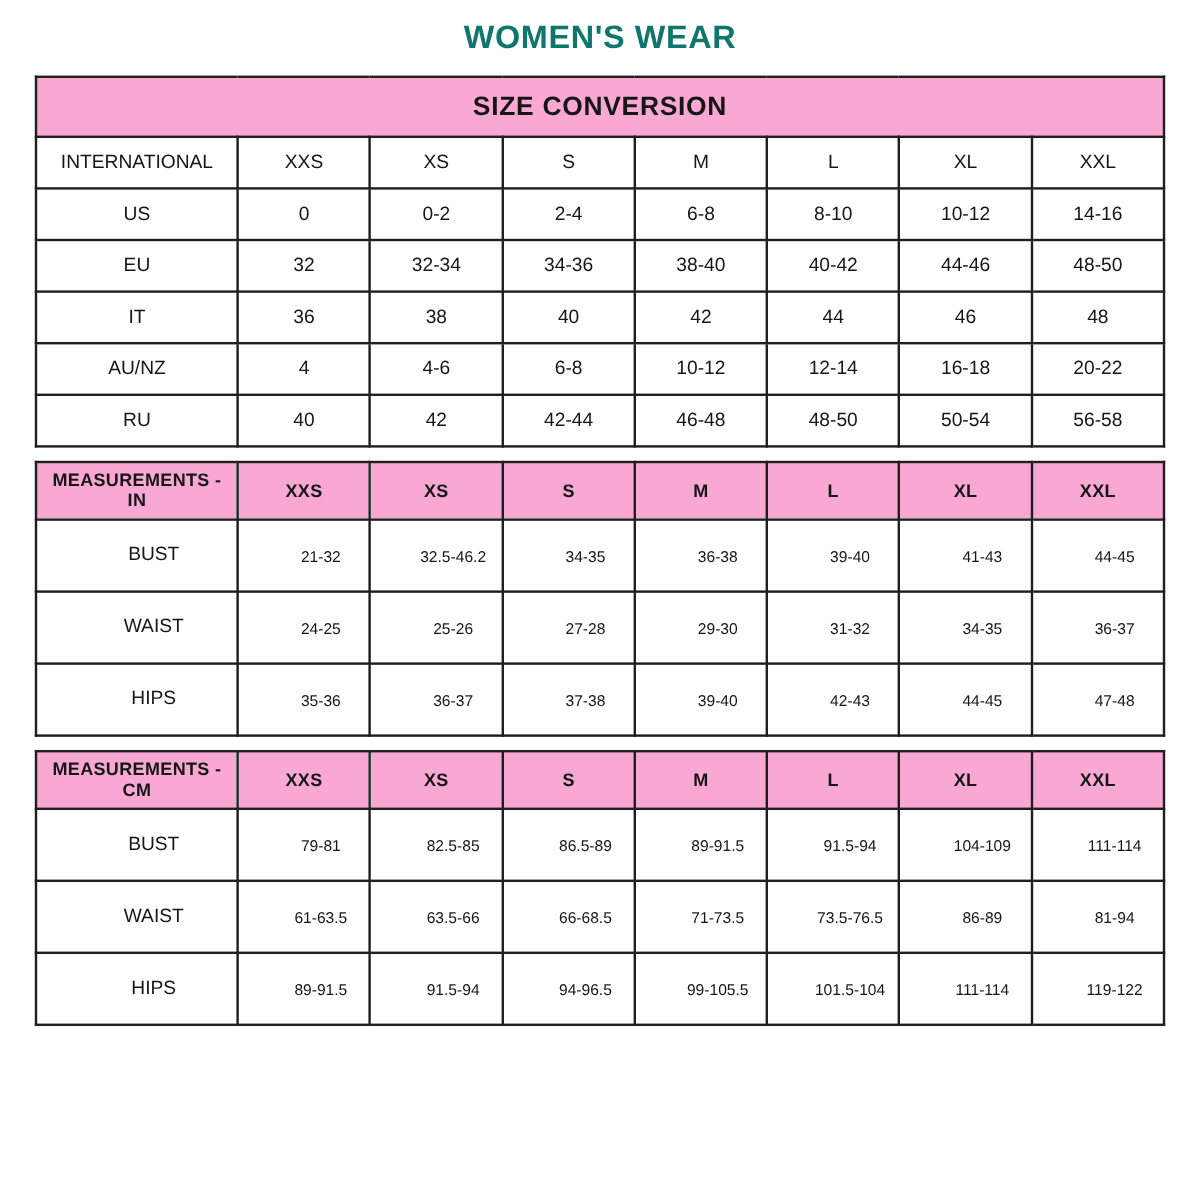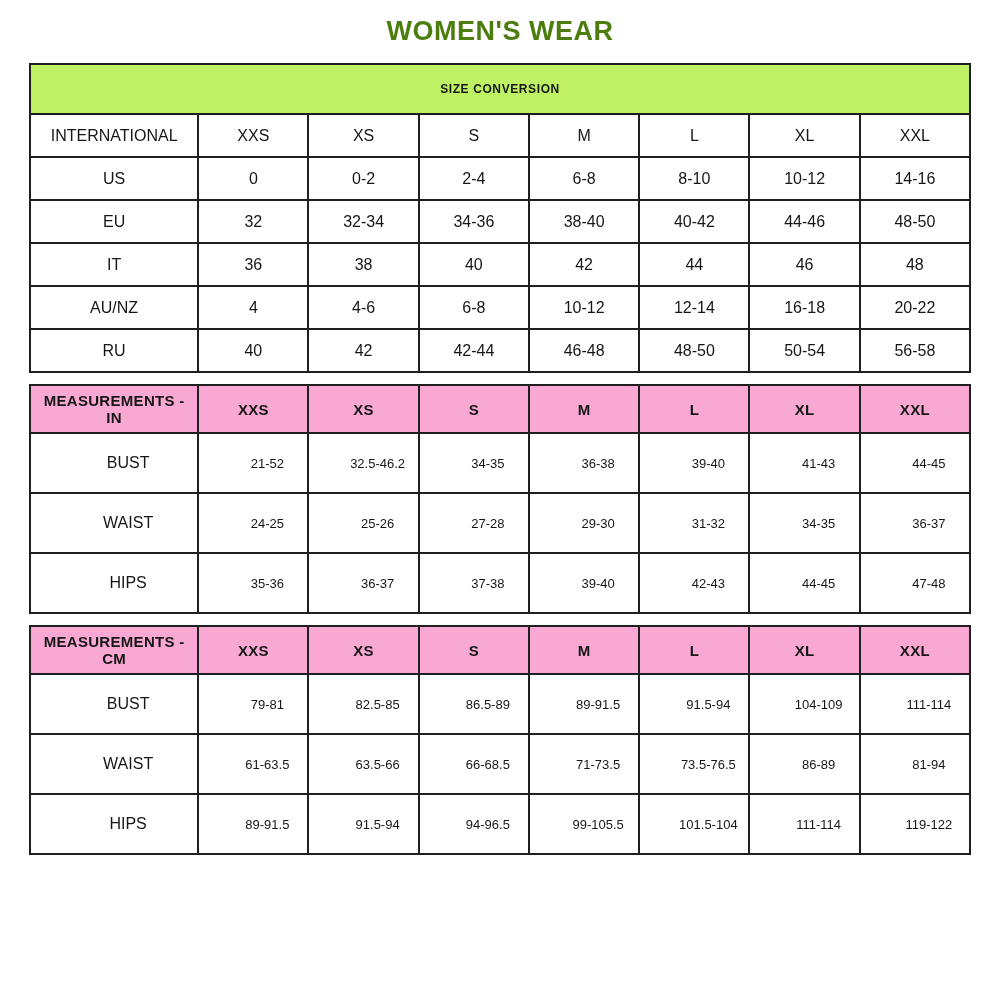--- a/index.html
+++ b/index.html
@@ -5,34 +5,34 @@
   * { box-sizing: border-box; }
   html, body { margin: 0; padding: 0; background: #ffffff; }
   body {
     width: 1000px; height: 1000px;
     font-family: "Liberation Sans", "DejaVu Sans", sans-serif;
     color: #161616;
   }
   .page { padding: 10px 29px 0 29px; }
   .page-title {
     text-align: center; font-weight: 700; font-size: 27px;
-    letter-spacing: 0.5px; margin: 6px 0 16px 0; color: #4d7c0f;
+    letter-spacing: 0.5px; margin: 6px 0 16px 0; color: #0f766e;
   }
   table.grid {
     width: 100%; border-collapse: collapse; table-layout: fixed;
     margin-bottom: 11px;
   }
   .grid td, .grid th {
     border: 2px solid #1f1f1f; text-align: center; vertical-align: middle;
     padding: 0 4px; overflow: hidden;
   }
   col.c0 { width: 17.9%; }
   col.cx { width: 11.73%; }
   tr.banner th {
-    background: #bef264; height: 50px; font-size: 12px;
+    background: #f9a8d4; height: 50px; font-size: 22px;
     font-weight: 700; letter-spacing: 0.6px;
   }
   tr.t1-row td { height: 43px; font-size: 16px; font-weight: 400; }
   tr.hdr-gray td {
     background: #f9a8d4; height: 48px; font-size: 15px;
     font-weight: 700; letter-spacing: 0.3px;
   }
   tr.m-row td { height: 60px; font-size: 13px; font-weight: 400; padding-left: 32px; }
   tr.m-row td.rlabel { font-size: 16px; }
 </style>
@@ -138,21 +138,21 @@
       <td>XXS</td>
       <td>XS</td>
       <td>S</td>
       <td>M</td>
       <td>L</td>
       <td>XL</td>
       <td>XXL</td>
     </tr>
     <tr class="m-row">
       <td class="rlabel">BUST</td>
-      <td>21-52</td>
+      <td>21-32</td>
       <td>32.5-46.2</td>
       <td>34-35</td>
       <td>36-38</td>
       <td>39-40</td>
       <td>41-43</td>
       <td>44-45</td>
     </tr>
     <tr class="m-row">
       <td class="rlabel">WAIST</td>
       <td>24-25</td>

